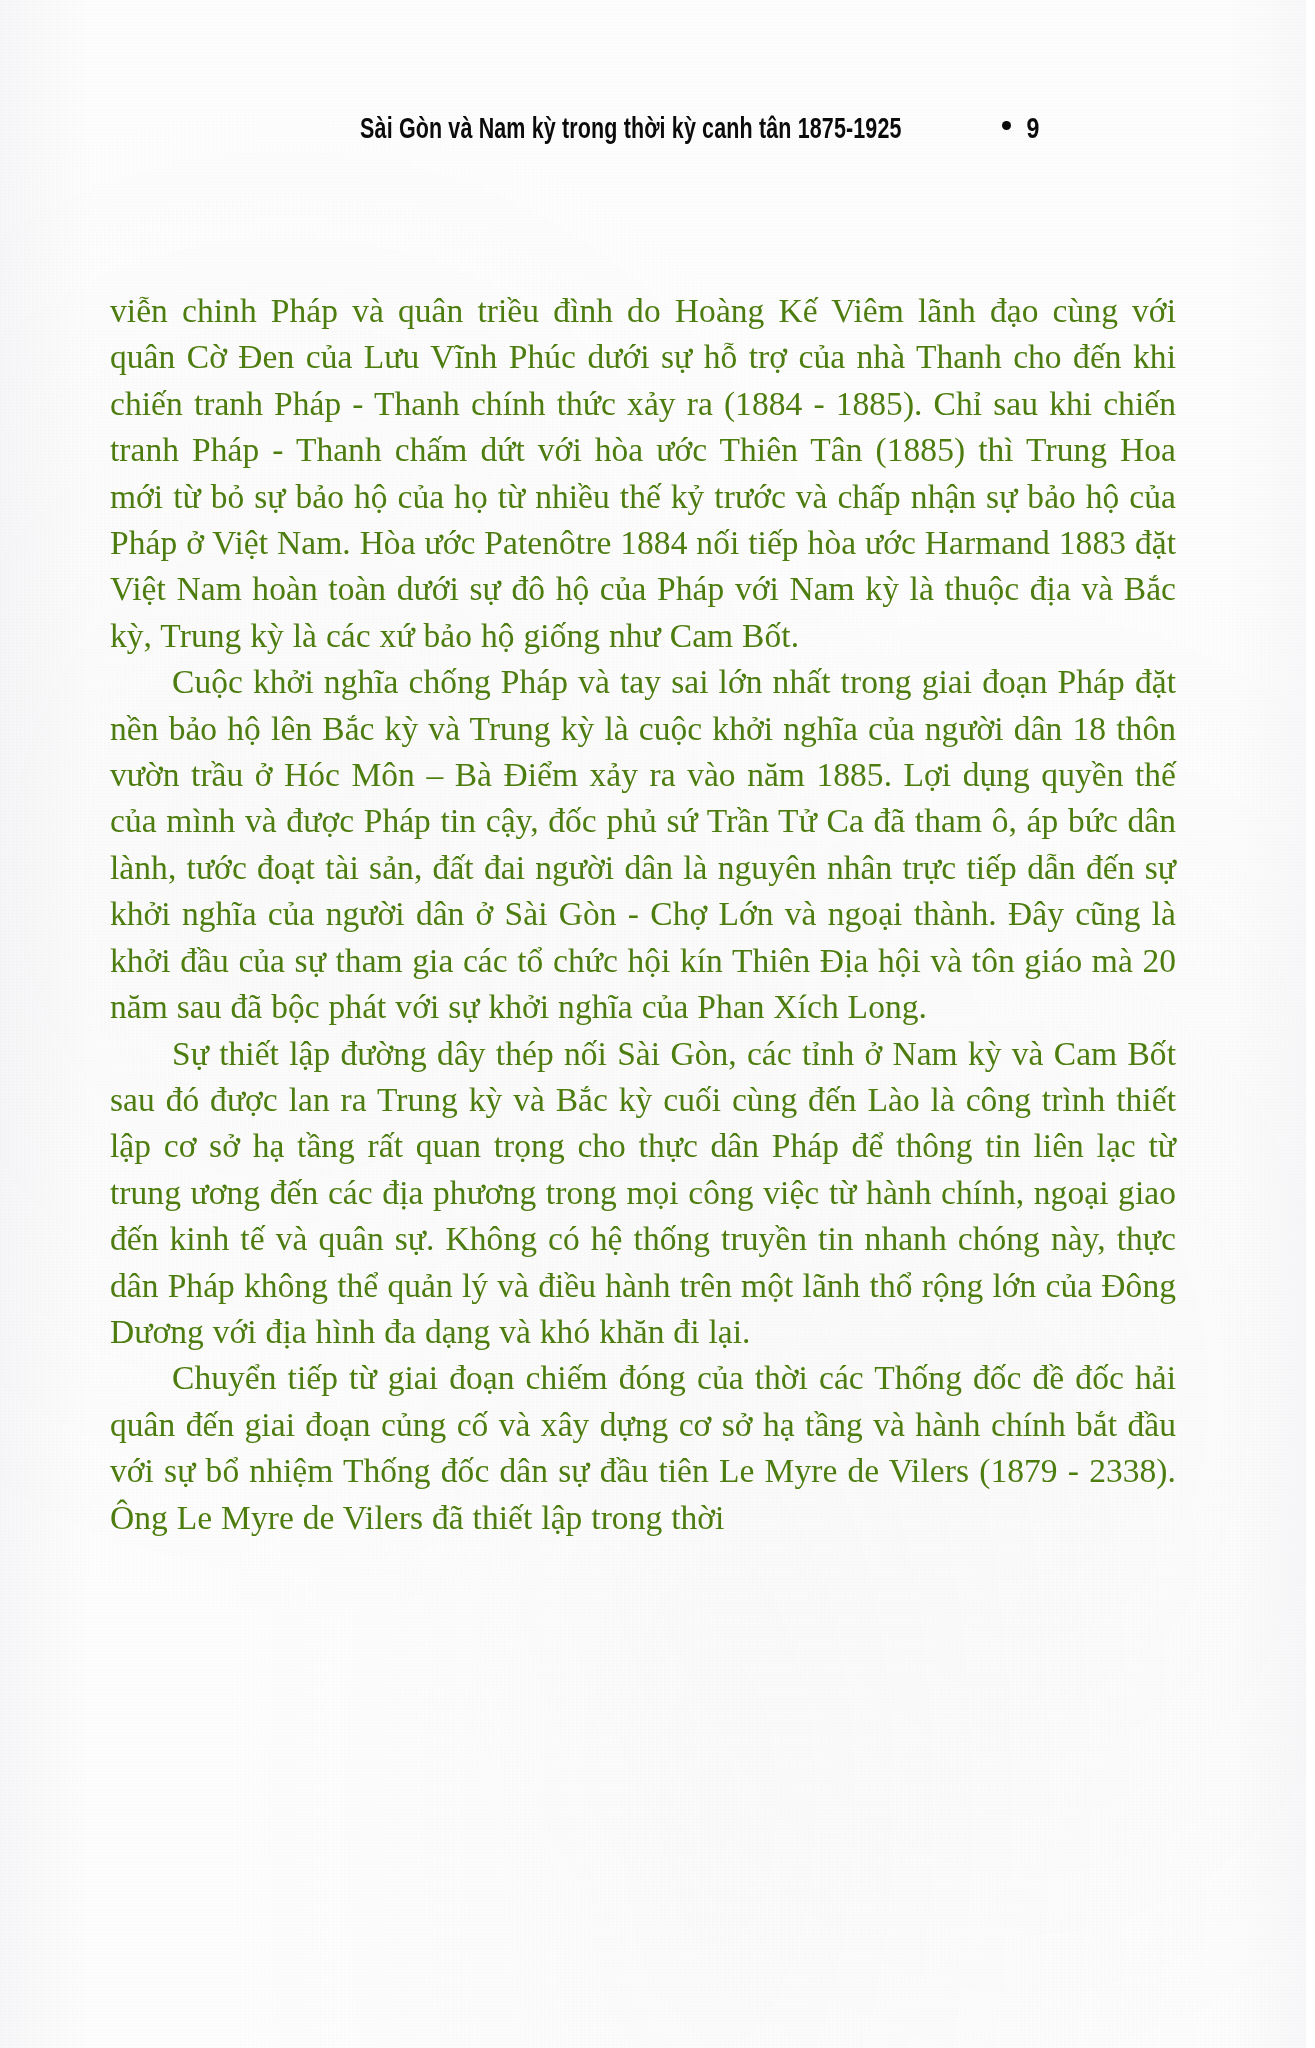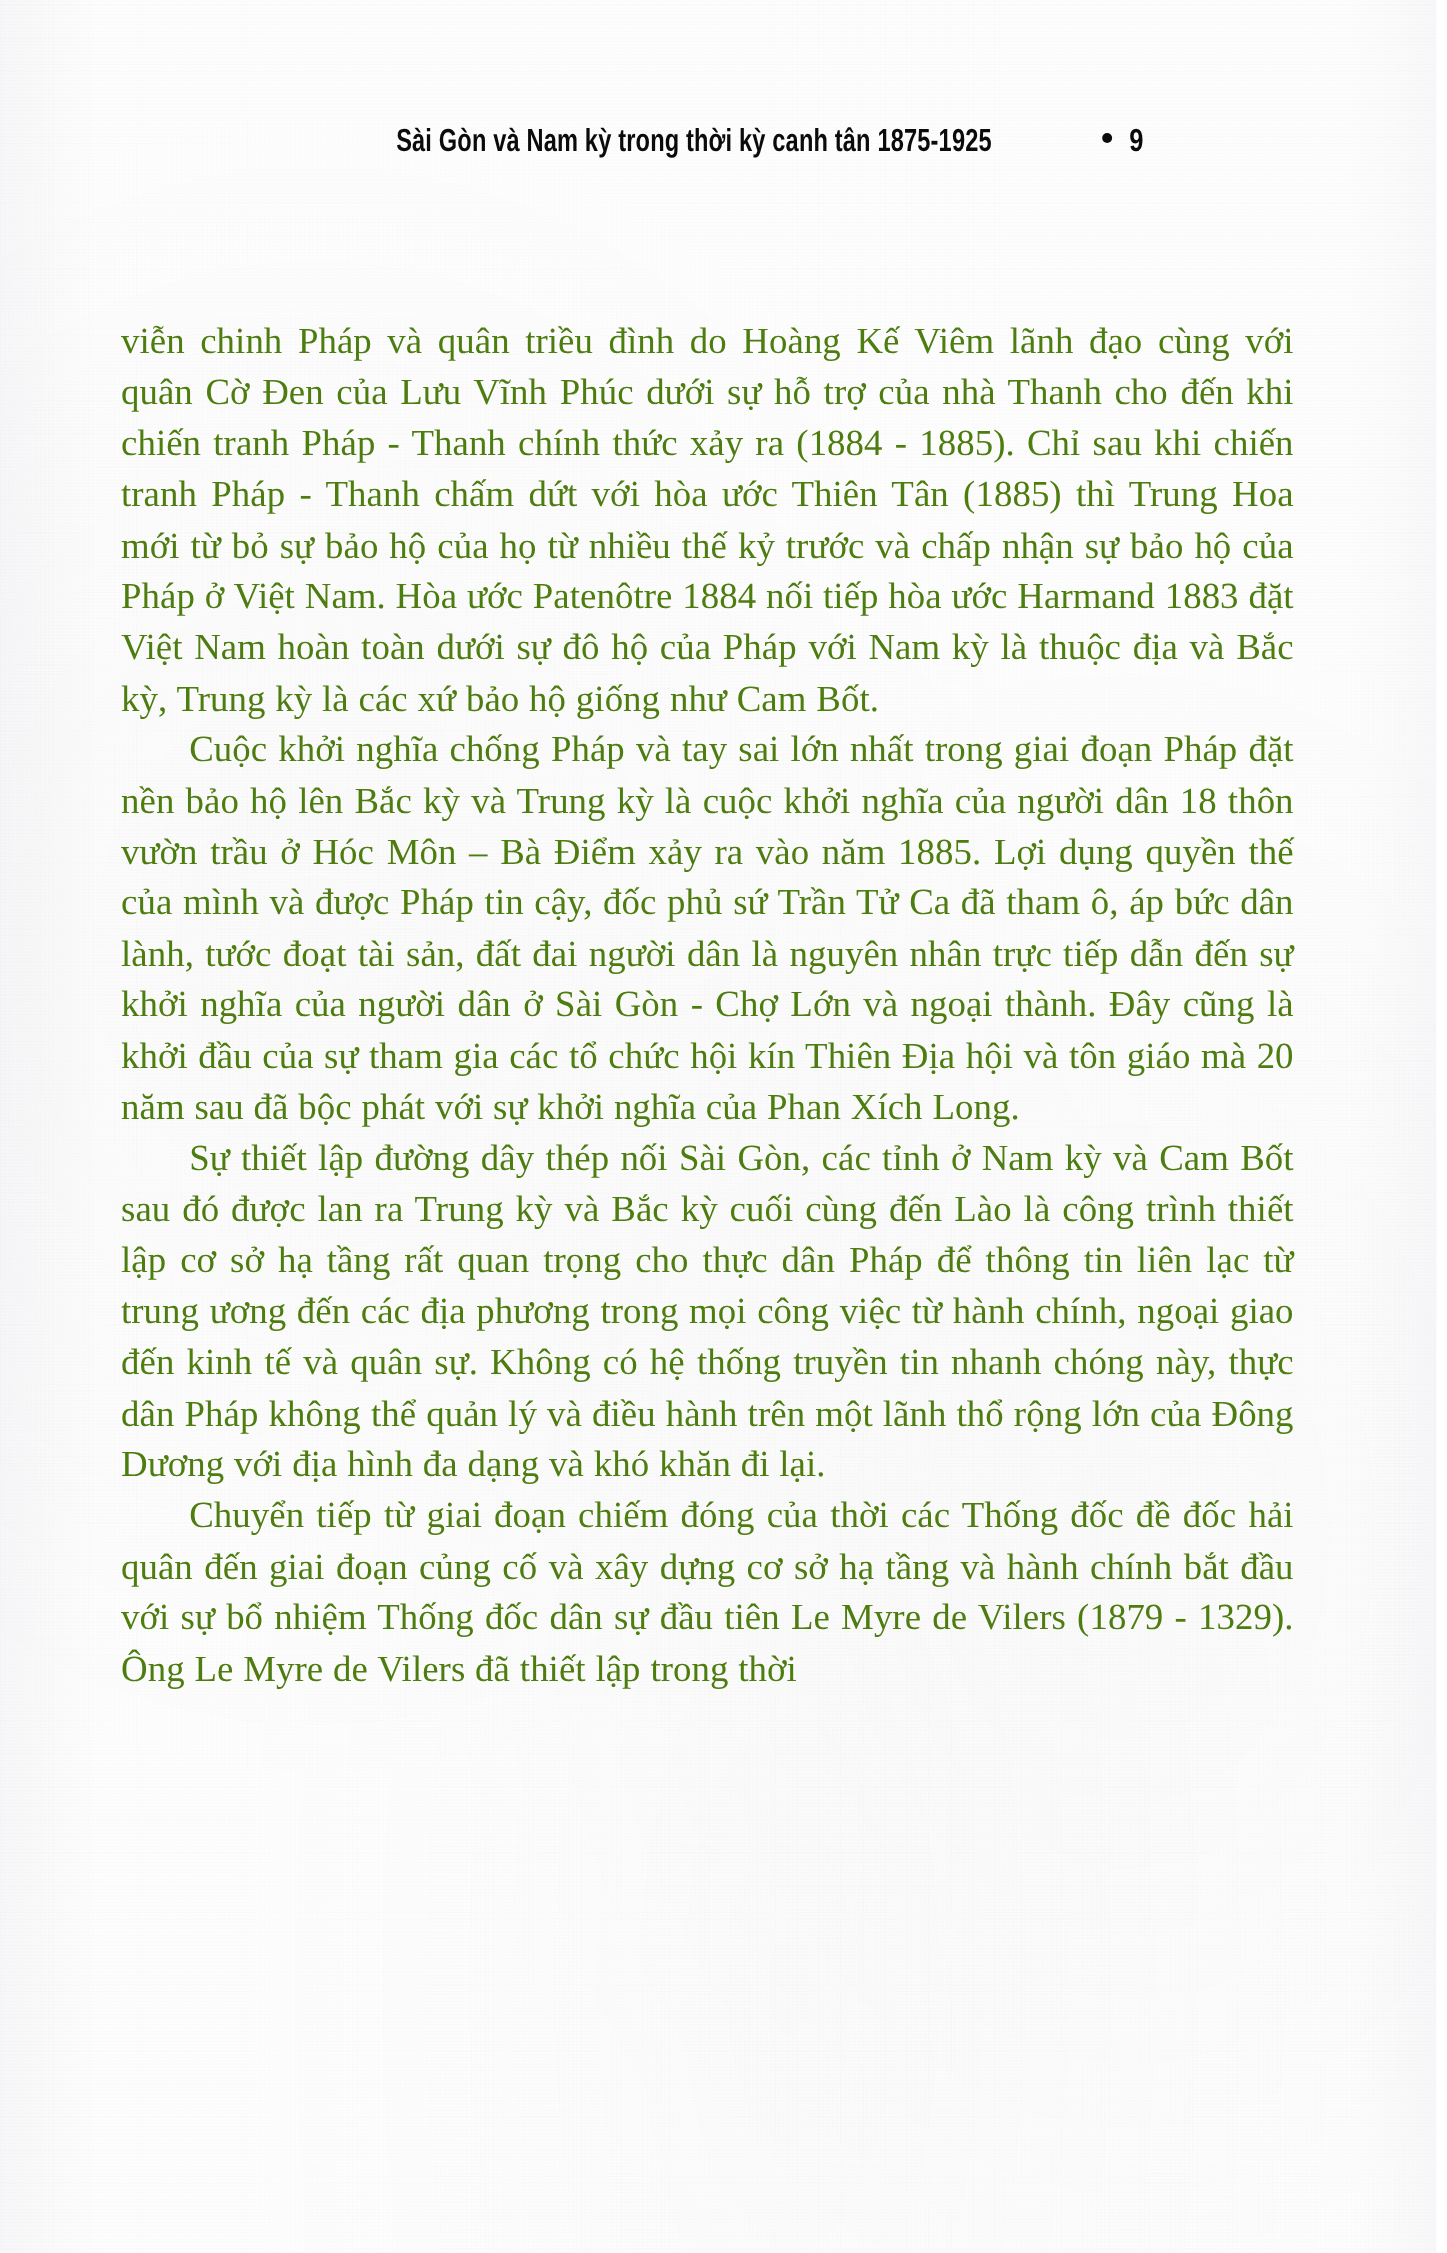--- a/index.html
+++ b/index.html
@@ -141,17 +141,17 @@
   </div>
 
   <div class="body-col">
 
     <p class="para">viễn chinh Pháp và quân triều đình do Hoàng Kế Viêm lãnh đạo cùng với quân Cờ Đen của Lưu Vĩnh Phúc dưới sự hỗ trợ của nhà Thanh cho đến khi chiến tranh Pháp - Thanh chính thức xảy ra (1884 - 1885). Chỉ sau khi chiến tranh Pháp - Thanh chấm dứt với hòa ước Thiên Tân (1885) thì Trung Hoa mới từ bỏ sự bảo hộ của họ từ nhiều thế kỷ trước và chấp nhận sự bảo hộ của Pháp ở Việt Nam. Hòa ước Patenôtre 1884 nối tiếp hòa ước Harmand 1883 đặt Việt Nam hoàn toàn dưới sự đô hộ của Pháp với Nam kỳ là thuộc địa và Bắc kỳ, Trung kỳ là các xứ bảo hộ giống như Cam Bốt.</p>
 
     <p class="para indent">Cuộc khởi nghĩa chống Pháp và tay sai lớn nhất trong giai đoạn Pháp đặt nền bảo hộ lên Bắc kỳ và Trung kỳ là cuộc khởi nghĩa của người dân 18 thôn vườn trầu ở Hóc Môn – Bà Điểm xảy ra vào năm 1885. Lợi dụng quyền thế của mình và được Pháp tin cậy, đốc phủ sứ Trần Tử Ca đã tham ô, áp bức dân lành, tước đoạt tài sản, đất đai người dân là nguyên nhân trực tiếp dẫn đến sự khởi nghĩa của người dân ở Sài Gòn - Chợ Lớn và ngoại thành. Đây cũng là khởi đầu của sự tham gia các tổ chức hội kín Thiên Địa hội và tôn giáo mà 20 năm sau đã bộc phát với sự khởi nghĩa của Phan Xích Long.</p>
 
     <p class="para indent">Sự thiết lập đường dây thép nối Sài Gòn, các tỉnh ở Nam kỳ và Cam Bốt sau đó được lan ra Trung kỳ và Bắc kỳ cuối cùng đến Lào là công trình thiết lập cơ sở hạ tầng rất quan trọng cho thực dân Pháp để thông tin liên lạc từ trung ương đến các địa phương trong mọi công việc từ hành chính, ngoại giao đến kinh tế và quân sự. Không có hệ thống truyền tin nhanh chóng này, thực dân Pháp không thể quản lý và điều hành trên một lãnh thổ rộng lớn của Đông Dương với địa hình đa dạng và khó khăn đi lại.</p>
 
-    <p class="para indent">Chuyển tiếp từ giai đoạn chiếm đóng của thời các Thống đốc đề đốc hải quân đến giai đoạn củng cố và xây dựng cơ sở hạ tầng và hành chính bắt đầu với sự bổ nhiệm Thống đốc dân sự đầu tiên Le Myre de Vilers (1879 - 1329). Ông Le Myre de Vilers đã thiết lập trong thời</p>
+    <p class="para indent">Chuyển tiếp từ giai đoạn chiếm đóng của thời các Thống đốc đề đốc hải quân đến giai đoạn củng cố và xây dựng cơ sở hạ tầng và hành chính bắt đầu với sự bổ nhiệm Thống đốc dân sự đầu tiên Le Myre de Vilers (1879 - 2338). Ông Le Myre de Vilers đã thiết lập trong thời</p>
 
   </div>
 
 </div>
 
 </body></html>

